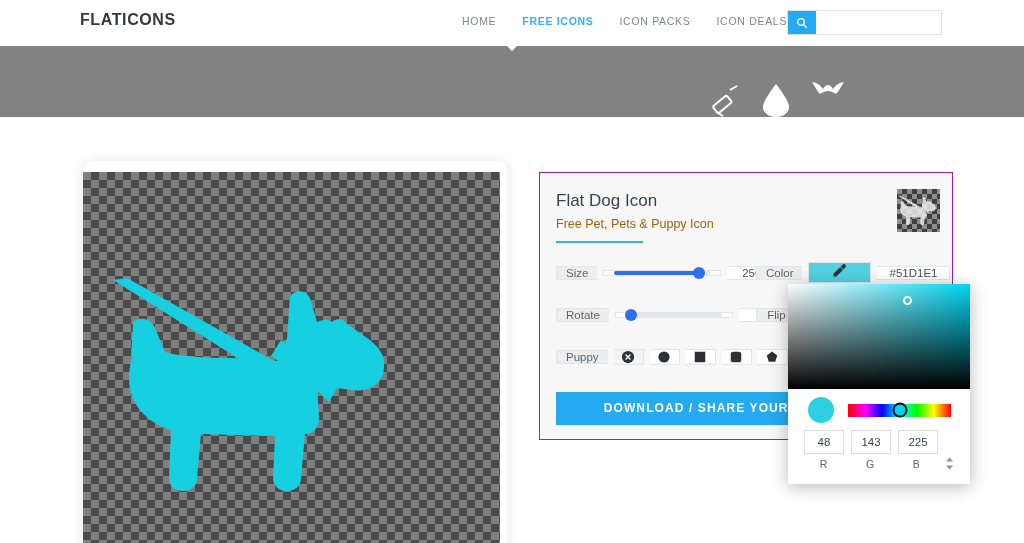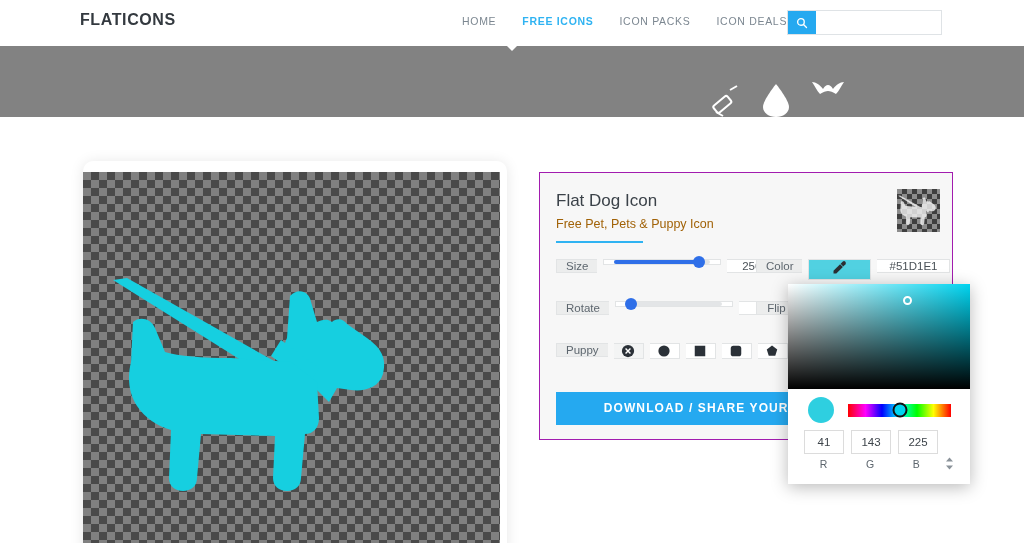--- a/index.html
+++ b/index.html
@@ -93,21 +93,21 @@
   .thumb {
     position: absolute; left: 357px; top: 16px; width: 43px; height: 43px;
     background-image:
       linear-gradient(45deg, #3f3f3f 25%, transparent 25%, transparent 75%, #3f3f3f 75%),
       linear-gradient(45deg, #3f3f3f 25%, transparent 25%, transparent 75%, #3f3f3f 75%);
     background-size: 10px 10px; background-position: 0 0, 5px 5px;
     background-color: #8d8d8d; overflow: hidden;
   }
 
   
-  .ctrl-row { position: absolute; display: flex; align-items: flex-start; height: 27px; gap: 6px; }
+  .ctrl-row { position: absolute; display: flex; align-items: center; height: 27px; gap: 6px; }
   .ctrl-label {
     background: #eceded; border: 1px solid #e2e4e5; border-right: 0;
     display: flex; align-items: center; justify-content: center;
     font-size: 11.5px; color: #5d666e; padding: 0 9px; min-width: 40px;
   }
   .ctrl-slider {
     background: #ffffff; border: 1px solid #e2e4e5; width: 118px;
     display: flex; align-items: center; padding: 0 10px; position: relative;
   }
   .track { position: relative; width: 100%; height: 4px; background: #e3e5e7; border-radius: 2px; }
@@ -379,21 +379,21 @@
 
     <div class="picker-mid">
       <div class="preview-dot" id="preview-dot" style="background: rgb(46, 207, 224);"></div>
       <div class="hue-wrap">
         <div class="hue-strip"></div>
         <div class="hue-knob" id="hue-knob" style="left: 50%; background: rgb(0, 212, 240);"></div>
       </div>
     </div>
 
     <div class="rgb-row">
-      <div class="rgb-field">41</div>
+      <div class="rgb-field">48</div>
       <div class="rgb-field">143</div>
       <div class="rgb-field">225</div>
     </div>
 
     <div class="rgb-labels">
       <div class="rgb-label">R</div>
       <div class="rgb-label">G</div>
       <div class="rgb-label">B</div>
       <div class="stepper">
         <svg width="9" height="13" viewBox="0 0 9 13">

